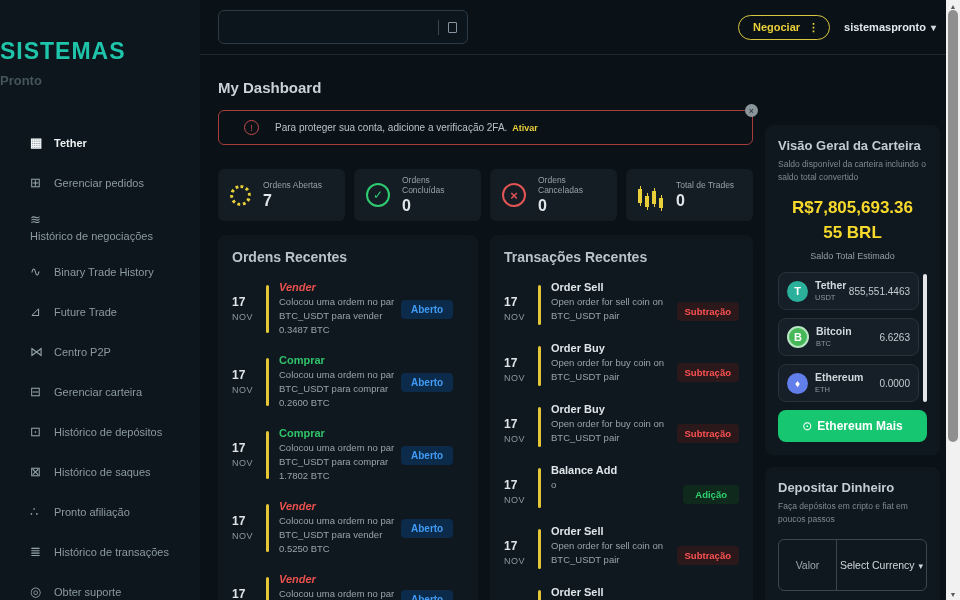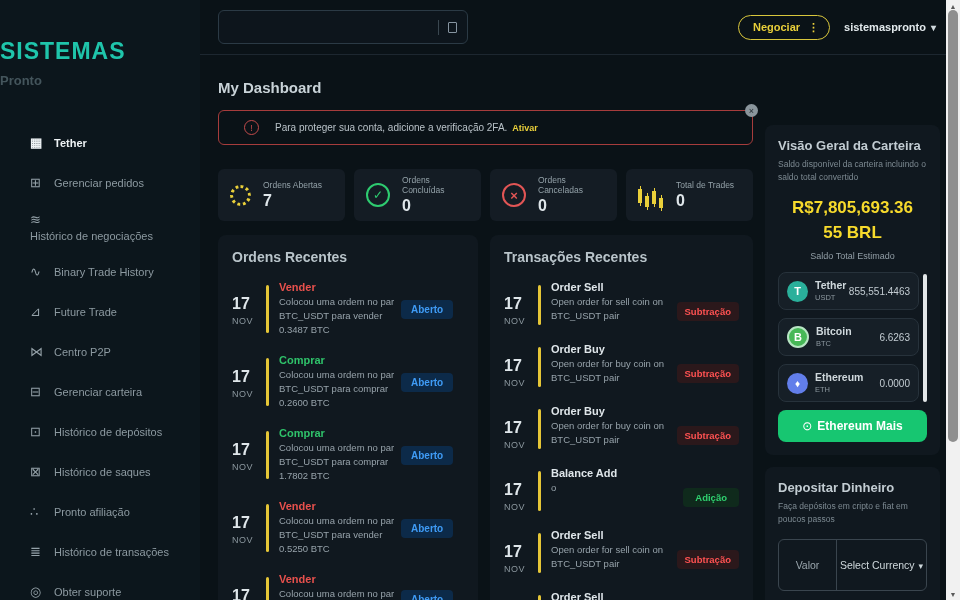--- a/index.html
+++ b/index.html
@@ -82,30 +82,30 @@
   .stat-value { font-size:16px; font-weight:bold; color:#dfe6ea; margin-top:2px; }
 
   .panels { display:flex; gap:12px; margin-top:14px; }
   .panel { background:#10181f; border-radius:8px; padding:14px; height:400px; }
   .panel.orders { width:260px; }
   .panel.txs { width:263px; }
   .panel h2 { font-size:14px; font-weight:bold; color:#b9c4ca; margin-bottom:16px; }
 
   .row-item { display:flex; margin-bottom:17px; }
   .date { width:32px; flex:none; padding-top:14px; }
-  .date .d { font-size:16px; font-weight:bold; color:#dfe6ea; }
+  .date .d { font-size:12px; font-weight:bold; color:#dfe6ea; }
   .date .m { font-size:9px; color:#8b979e; letter-spacing:0.5px; margin-top:3px; }
   .ybar { width:3px; border-radius:2px; background:#e5c637; flex:none; margin:4px 10px 0 2px; }
   .orders .ybar { height:48px; }
   .txs .ybar { height:40px; }
   .row-body { flex:1; min-width:0; }
   .orders .row-body { width:116px; max-width:116px; }
   .txs .row-body { min-height:41px; }
   .row-action { font-size:11px; font-weight:bold; margin-bottom:2px; }
-  .row-action.sell { color:#e8514d; }
+  .row-action.sell { color:#e8514d;font-style:italic; }
   .row-action.buy { color:#2fc26a; }
   .row-title { font-size:11px; font-weight:bold; color:#dfe6ea; margin-bottom:2px; }
   .row-desc { font-size:9.5px; color:#97a3ab; line-height:14px; }
   .badge-col { flex:none; display:flex; align-items:center; margin-left:6px; }
   .txs .badge-col { align-items:center; padding-top:16px; }
   .badge { font-size:10px; font-weight:bold; border-radius:4px; padding:4px 10px; white-space:nowrap; }
   .badge.open { color:#3f9bf5; background:#0c2a49; }
   .badge.sub { color:#ff5252; background:#2b181b; font-size:9.5px; padding:4px 8px; }
   .badge.add { color:#2fd06f; background:#0f2a1c; font-size:9.5px; padding:4px 12px; }
 

